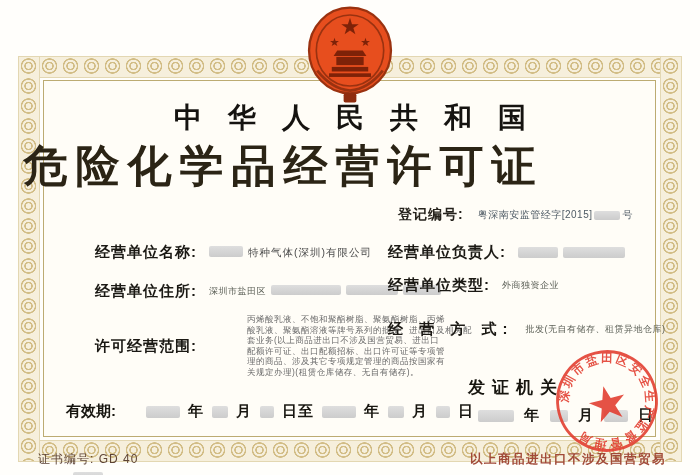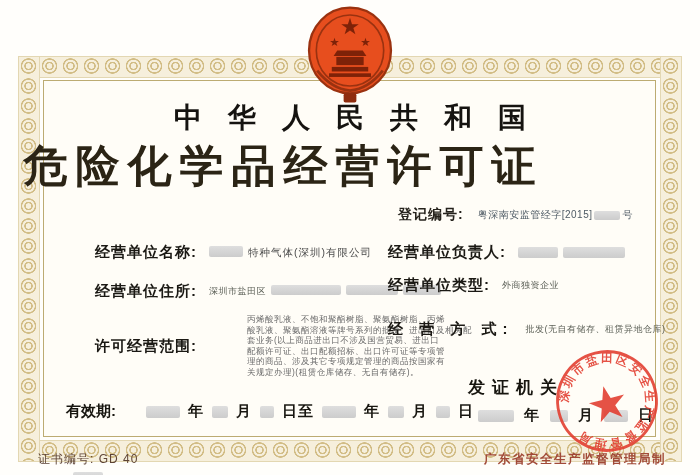--- a/index.html
+++ b/index.html
@@ -216,15 +216,15 @@
     <span class="redact" style="width:18px;height:12px;"></span>
     <span class="date-token">月</span>
     <span class="redact" style="width:24px;height:12px;"></span>
     <span class="date-token">日</span>
   </div>
 
   <div class="cert-no">
     <span>证书编号: GD 40</span>
     <span class="redact" style="width:30px;height:10px;"></span>
   </div>
-  <div class="issuer">广东省安全生产监督管理局制</div>
+  <div class="issuer">以上商品进出口不涉及国营贸易</div>
 
 </div>
 
 </body></html>

